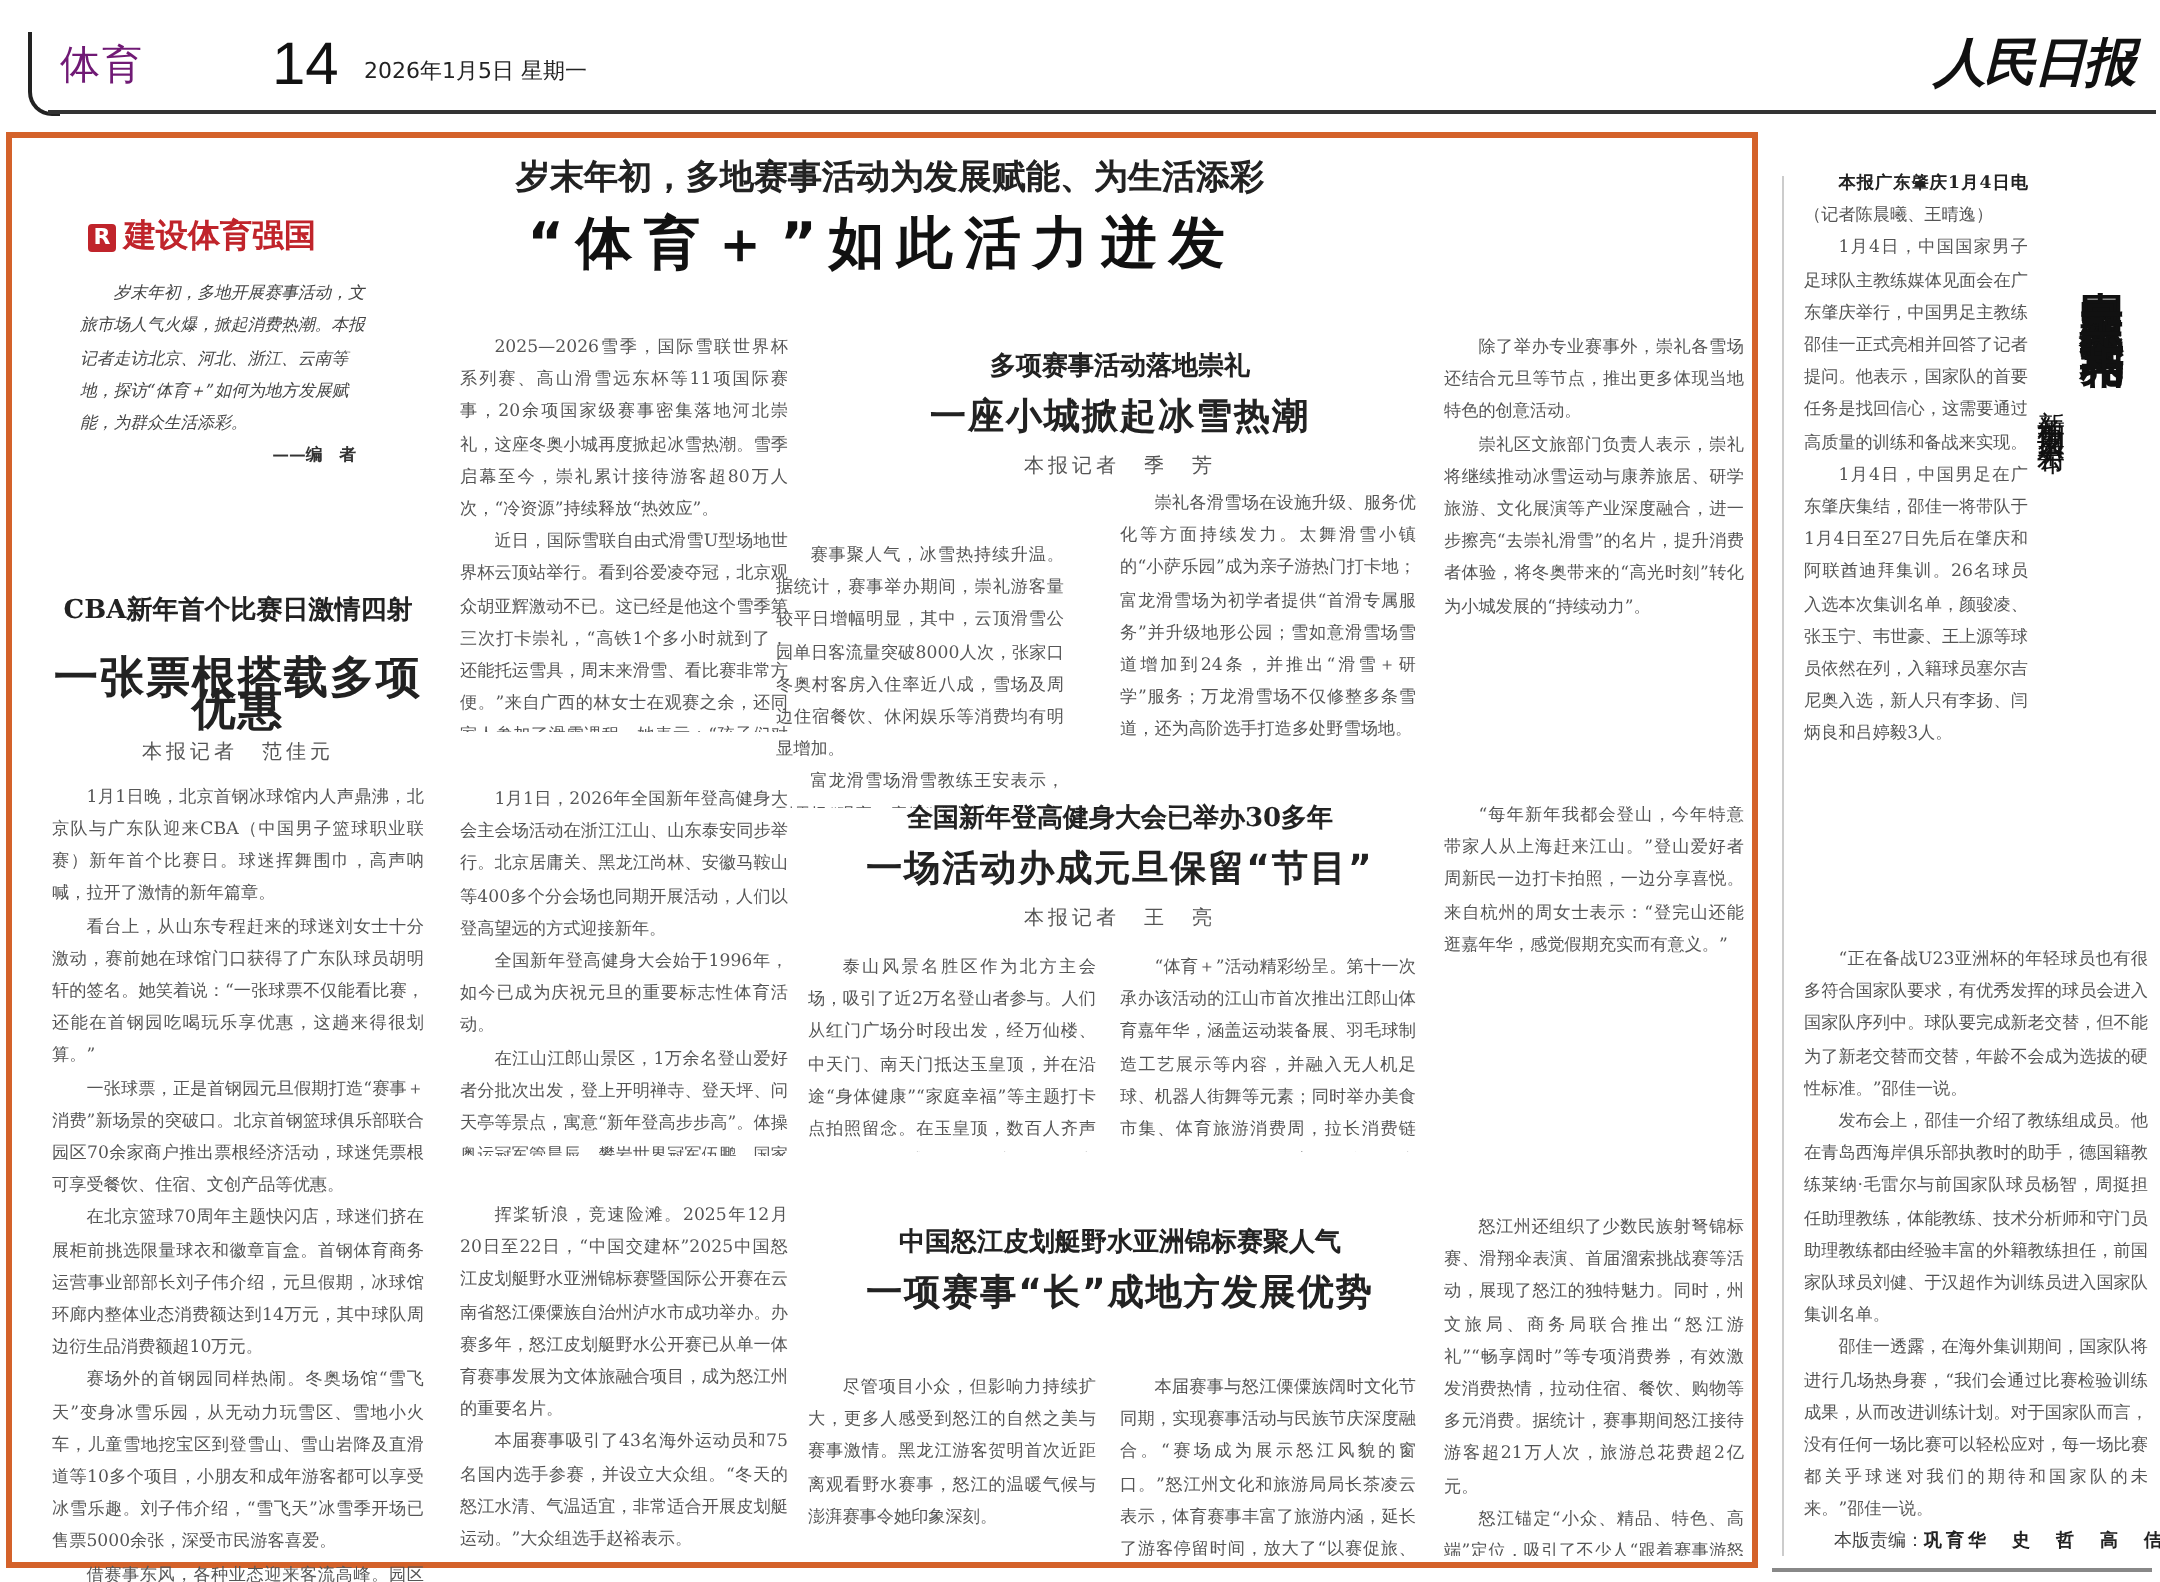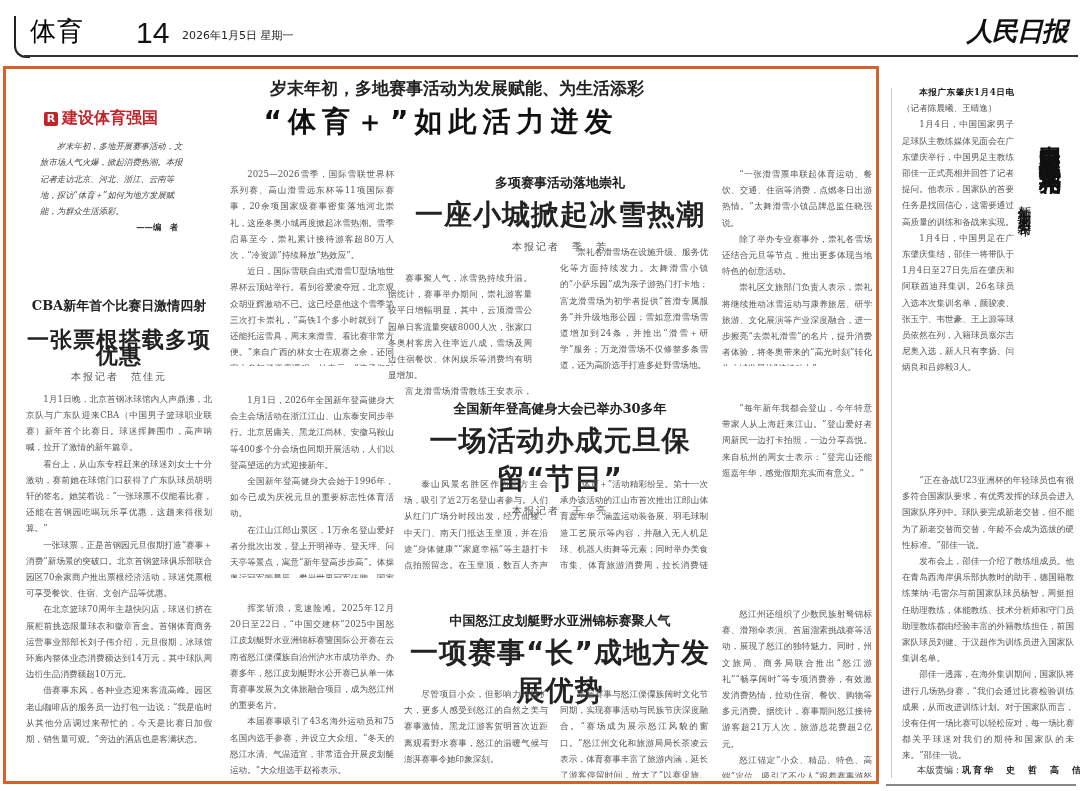--- a/index.html
+++ b/index.html
@@ -1,32 +1,32 @@
 <!DOCTYPE html>
 <html><head>
 <meta charset="utf-8">
 <style>
   html,body{margin:0;padding:0;background:#fff;}
   body{width:1080px;height:791px;position:relative;overflow:hidden;font-family:"DejaVu Serif",serif;color:#222;}
   .masthead{position:absolute;left:10px;top:10px;width:1065px;height:44px;}
   .mh-bracket{position:absolute;left:4px;top:6px;width:14px;height:40px;border-left:2px solid #222;border-bottom:2px solid #222;border-bottom-left-radius:12px;}
-  .mh-section{position:absolute;left:20px;top:4px;font-family:Liberation Mono, monospace;font-size:26px;line-height:38px;color:#000000;letter-spacing:1px;}
+  .mh-section{position:absolute;left:20px;top:4px;font-family:Liberation Sans, sans-serif;font-size:20px;line-height:38px;color:#701a75;letter-spacing:1px;}
   .mh-page{position:absolute;left:126px;top:4px;font-family:"Liberation Sans",sans-serif;font-size:30px;line-height:38px;color:#111;}
   .mh-date{position:absolute;left:172px;top:18px;font-family:"DejaVu Sans",sans-serif;font-size:11px;color:#222;}
   .mh-rule{position:absolute;left:14px;top:45px;width:1054px;height:2px;background:#333;}
   .mh-logo{position:absolute;right:8px;top:4px;font-family:"DejaVu Serif",serif;font-style:italic;font-weight:bold;font-size:26px;color:#111;letter-spacing:-1px;}
 
   .feature-box{position:absolute;left:3px;top:66px;width:876px;height:718px;border:3px solid #d4622a;box-sizing:border-box;}
-  .kicker{position:absolute;left:16px;width:100%;top:8px;text-align:center;font-family:"DejaVu Serif",serif;font-weight:bold;font-size:17px;color:#222;}
+  .kicker{position:absolute;left:4px;width:100%;top:8px;text-align:center;font-family:"DejaVu Serif",serif;font-weight:bold;font-size:17px;color:#222;}
   .headline{position:absolute;left:0;width:100%;top:34px;text-align:center;font-family:"DejaVu Sans",sans-serif;font-weight:bold;font-size:28px;color:#111;letter-spacing:6px;}
 
   .col{position:absolute;font-size:8.6px;line-height:16.2px;color:#555;text-align:justify;}
   .col p{margin:0;text-indent:2em;}
   .small-kicker{font-family:"DejaVu Serif",serif;font-weight:bold;font-size:13px;color:#222;text-align:center;}
-  .sub-head{font-family:"DejaVu Sans",sans-serif;font-weight:bold;font-size:28px;color:#222;text-align:center;letter-spacing:1px;}
+  .sub-head{font-family:"DejaVu Sans",sans-serif;font-weight:bold;font-size:18px;color:#222;text-align:center;letter-spacing:1px;}
   .byline{font-size:10px;color:#555;text-align:center;letter-spacing:2px;}
 
   .brand{position:absolute;left:44px;top:108px;font-family:"DejaVu Sans",sans-serif;font-weight:bold;font-size:16px;color:#c0242b;}
   .brand .r{display:inline-block;width:14px;height:14px;background:#c0242b;color:#fff;font-size:11px;line-height:14px;text-align:center;border-radius:2px;margin-right:4px;vertical-align:1px;}
   .intro{position:absolute;left:40px;top:138px;width:148px;font-size:8.4px;line-height:16.3px;color:#444;font-style:italic;}
   .intro .signoff{text-align:right;font-style:normal;font-weight:bold;color:#333;margin-right:10px;}
 
   .side{position:absolute;left:902px;top:84px;width:112px;font-size:8.6px;line-height:16.2px;color:#555;text-align:justify;}
   .side p{margin:0;text-indent:2em;}
   .side b{color:#222;}
@@ -66,20 +66,21 @@
 </div>
 
 <div class="col" style="left:26px;top:298px;width:186px;">
   <div class="small-kicker">CBA新年首个比赛日激情四射</div>
   <div class="sub-head" style="font-size:22px;margin-top:18px;">一张票根搭载多项优惠</div>
   <div class="byline" style="margin:4px 0 6px;">本报记者　范佳元</div>
   <p>1月1日晚，北京首钢冰球馆内人声鼎沸，北京队与广东队迎来CBA（中国男子篮球职业联赛）新年首个比赛日。球迷挥舞围巾，高声呐喊，拉开了激情的新年篇章。</p>
   <p>看台上，从山东专程赶来的球迷刘女士十分激动，赛前她在球馆门口获得了广东队球员胡明轩的签名。她笑着说：“一张球票不仅能看比赛，还能在首钢园吃喝玩乐享优惠，这趟来得很划算。”</p>
   <p>一张球票，正是首钢园元旦假期打造“赛事＋消费”新场景的突破口。北京首钢篮球俱乐部联合园区70余家商户推出票根经济活动，球迷凭票根可享受餐饮、住宿、文创产品等优惠。</p>
   <p>在北京篮球70周年主题快闪店，球迷们挤在展柜前挑选限量球衣和徽章盲盒。首钢体育商务运营事业部部长刘子伟介绍，元旦假期，冰球馆环廊内整体业态消费额达到14万元，其中球队周边衍生品消费额超10万元。</p>
+  <p>赛场外的首钢园同样热闹。冬奥场馆“雪飞天”变身冰雪乐园，从无动力玩雪区、雪地小火车，儿童雪地挖宝区到登雪山、雪山岩降及直滑道等10多个项目，小朋友和成年游客都可以享受冰雪乐趣。刘子伟介绍，“雪飞天”冰雪季开场已售票5000余张，深受市民游客喜爱。</p>
   <p>借赛事东风，各种业态迎来客流高峰。园区老山咖啡店的服务员一边打包一边说：“我是临时从其他分店调过来帮忙的，今天是比赛日加假期，销售量可观。”旁边的酒店也是客满状态。</p>
 
 </div>
 
 <div style="position:absolute;left:405px;top:174px;width:310px;">
   <div class="small-kicker">多项赛事活动落地崇礼</div>
   <div class="sub-head" style="margin-top:4px;">一座小城掀起冰雪热潮</div>
   <div class="byline" style="margin-top:6px;">本报记者　季　芳</div>
 </div>
 <div class="col" style="left:230px;top:166px;width:164px;height:200px;overflow:hidden;">
@@ -87,21 +88,20 @@
   <p>近日，国际雪联自由式滑雪U型场地世界杯云顶站举行。看到谷爱凌夺冠，北京观众胡亚辉激动不已。这已经是他这个雪季第三次打卡崇礼，“高铁1个多小时就到了，还能托运雪具，周末来滑雪、看比赛非常方便。”来自广西的林女士在观赛之余，还同家人参加了滑雪课程。她表示：“孩子们对滑雪很有兴趣，这里雪道多，装备选择也多，服务很专业。”</p>
 </div>
 <div class="col" style="left:388px;top:244px;width:144px;height:134px;overflow:hidden;margin-top:26px;">
   <p>赛事聚人气，冰雪热持续升温。据统计，赛事举办期间，崇礼游客量较平日增幅明显，其中，云顶滑雪公园单日客流量突破8000人次，张家口冬奥村客房入住率近八成，雪场及周边住宿餐饮、休闲娱乐等消费均有明显增加。</p>
   <p>富龙滑雪场滑雪教练王安表示，到雪场“观赛＋度假”成为时尚，“南方游客能停留三四天，甚至更长。”</p>
 </div>
 <div class="col" style="left:560px;top:244px;width:148px;height:134px;overflow:hidden;">
   <p>崇礼各滑雪场在设施升级、服务优化等方面持续发力。太舞滑雪小镇的“小萨乐园”成为亲子游热门打卡地；富龙滑雪场为初学者提供“首滑专属服务”并升级地形公园；雪如意滑雪场雪道增加到24条，并推出“滑雪＋研学”服务；万龙滑雪场不仅修整多条雪道，还为高阶选手打造多处野雪场地。</p>
 </div>
 <div class="col" style="left:722px;top:166px;width:150px;height:200px;overflow:hidden;">
-  <p>“一张滑雪票串联起体育运动、餐饮、交通、住宿等消费，点燃冬日出游热情。”太舞滑雪小镇品牌总监任晓强说。</p>
   <p>除了举办专业赛事外，崇礼各雪场还结合元旦等节点，推出更多体现当地特色的创意活动。</p>
   <p>崇礼区文旅部门负责人表示，崇礼将继续推动冰雪运动与康养旅居、研学旅游、文化展演等产业深度融合，进一步擦亮“去崇礼滑雪”的名片，提升消费者体验，将冬奥带来的“高光时刻”转化为小城发展的“持续动力”。</p>
 </div>
 
 <div style="position:absolute;left:405px;top:400px;width:310px;">
   <div class="small-kicker">全国新年登高健身大会已举办30多年</div>
   <div class="sub-head" style="margin-top:4px;text-align:center;">一场活动办成元旦保留“节目”</div>
   <div class="byline" style="margin-top:6px;">本报记者　王　亮</div>
 </div>
 <div class="col" style="left:230px;top:392px;width:164px;height:186px;overflow:hidden;">

